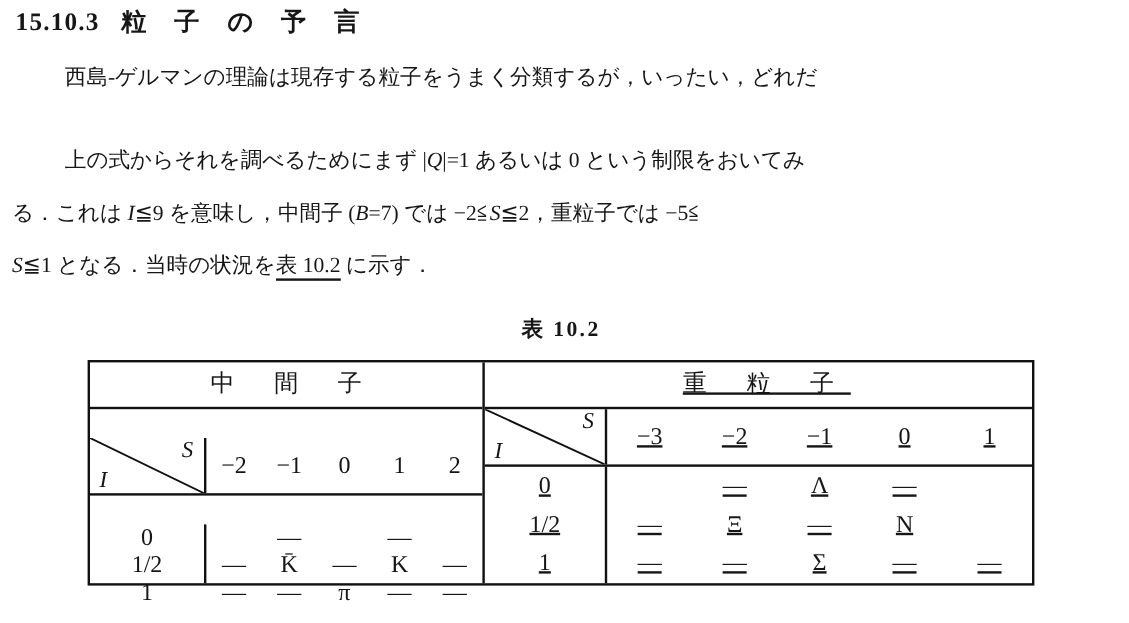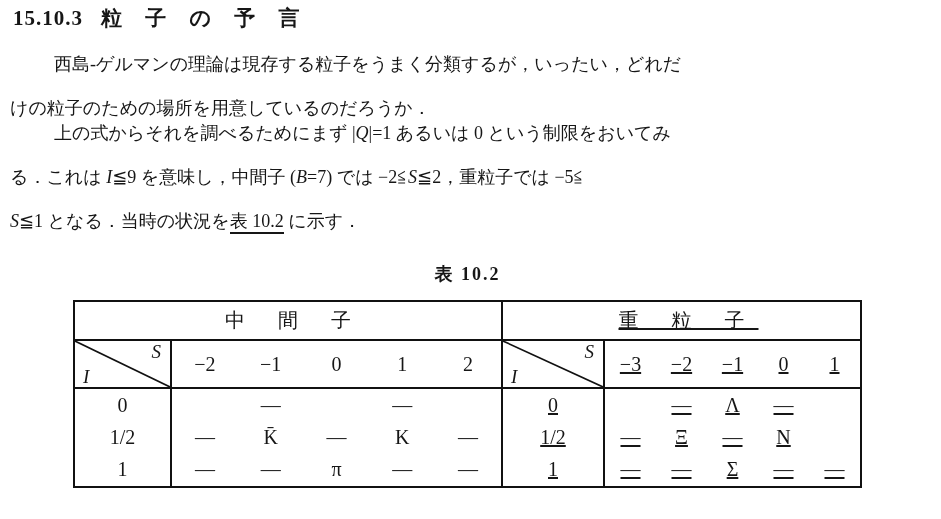--- a/index.html
+++ b/index.html
@@ -24,21 +24,21 @@
   .it{font-style:italic;}
   .ref{border-bottom:2px solid #161616;padding-bottom:1px;}
   
   .caption{position:absolute;top:262px;left:73px;width:789px;text-align:center;font-size:18px;font-weight:700;letter-spacing:2px;}
   
   .tbl{
     position:absolute;left:73px;top:300px;width:789px;height:188px;
     border:2px solid #111;box-sizing:border-box;display:flex;
   }
   .half{display:flex;flex-direction:column;box-sizing:border-box;min-width:0;}
-  .half-meson{width:428px;border-right:2px solid #111;}
+  .half-meson{width:329px;border-right:2px solid #111;gap:24px;}
   .half-baryon{flex:1;text-decoration:underline;}
   .half-title{
     height:39px;line-height:37px;text-align:center;font-size:20px;
     letter-spacing:14px;text-indent:14px;border-bottom:2px solid #111;box-sizing:border-box;
   }
   .hdr{height:48px;border-bottom:2px solid #111;display:flex;box-sizing:border-box;}
   .corner{position:relative;box-sizing:border-box;border-right:2px solid #111;flex:none;}
   .half-meson .corner{width:97px;}
   .half-baryon .corner{width:102px;}
   .corner svg{position:absolute;left:0;top:0;width:100%;height:100%;display:block;}
@@ -55,21 +55,20 @@
 <body>
 
 <div class="page">
 
   <div class="heading">
     <span class="num">15.10.3</span><span class="ttl">粒 子 の 予 言</span>
   </div>
 
   <div class="para p1">
     <div class="pline indent"><span>西島-ゲルマンの理論は現存する粒子をうまく分類するが，いったい，どれだ</span></div>
-    <div class="pline"><span>けの粒子のための場所を用意しているのだろうか．</span></div>
   </div>
 
   <div class="para p2">
     <div class="pline indent"><span>上の式からそれを調べるためにまず |</span><span class="it">Q</span><span>|=1 あるいは 0 という制限をおいてみ</span></div>
     <div class="pline"><span>る．これは </span><span class="it">I</span><span>≦9 を意味し，中間子 (</span><span class="it">B</span><span>=7) では −2≦</span><span class="it">S</span><span>≦2，重粒子では −5≦</span></div>
     <div class="pline"><span class="it">S</span><span>≦1 となる．当時の状況を</span><span class="ref">表 10.2</span><span> に示す．</span></div>
   </div>
 
   <div class="caption">表 10.2</div>
 

